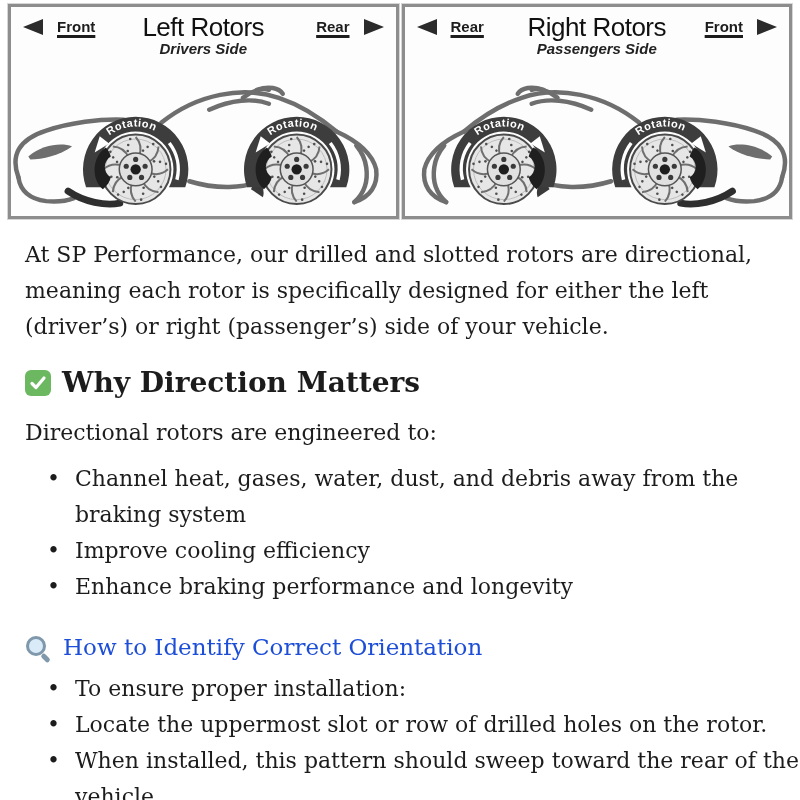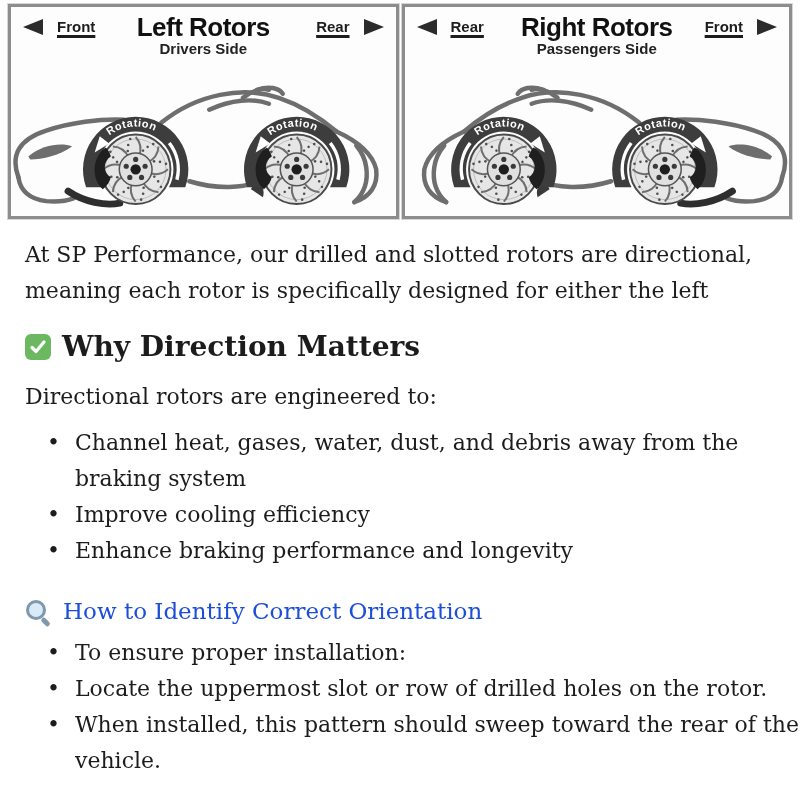--- a/index.html
+++ b/index.html
@@ -11,26 +11,26 @@
 
   
   .diagram{display:flex;gap:3px;margin:4px 8px 0 8px;}
   .panel{
     flex:1;box-sizing:border-box;height:215px;
     border:3px solid #8d8d8d;outline:1px solid #d6d6d6;
     background:#fdfdfd;position:relative;overflow:hidden;
   }
   .panel-header{position:relative;height:46px;padding-top:7px;}
   .panel-title{
-    font-family:"Liberation Sans", sans-serif;font-weight:bold;
+    font-family:"Liberation Sans", sans-serif;font-weight:normal;
     font-size:26px;line-height:26px;letter-spacing:-0.5px;
     text-align:center;color:#111;
   }
   .panel-subtitle{
-    font-family:"Liberation Sans", sans-serif;font-weight:bold;
+    font-family:"Liberation Sans", sans-serif;font-weight:bold;font-style:italic;
     font-size:15px;line-height:16px;text-align:center;color:#222;margin-top:1px;
   }
   .dir{
     position:absolute;top:11px;display:flex;align-items:center;gap:14px;
     font-family:"Liberation Sans", sans-serif;font-weight:bold;font-size:15px;color:#1d1d1d;
   }
   .dir-left{left:12px;}
   .dir-right{right:12px;}
   .dir-label{text-decoration:underline;text-decoration-thickness:2.5px;text-underline-offset:3px;}
   .tri{width:0;height:0;border-top:8px solid transparent;border-bottom:8px solid transparent;display:inline-block;}
@@ -204,20 +204,21 @@
     </svg>
   </div>
 
 </div>
 
 <div class="content">
 
   <div class="intro">
     <div class="line">At SP Performance, our drilled and slotted rotors are directional,</div>
     <div class="line">meaning each rotor is specifically designed for either the left</div>
+    <div class="line">(driver’s) or right (passenger’s) side of your vehicle.</div>
   </div>
 
   <div class="sec-head">
     <span class="check">
       <svg width="18" height="18" viewBox="0 0 18 18">
           <polyline points="3,9.5 7,13.5 15,4" fill="none" stroke="#ffffff" stroke-width="3.2" stroke-linecap="round" stroke-linejoin="round"></polyline>
         </svg>
     </span>
     <span class="sec-title-bold">Why Direction Matters</span>
   </div>

